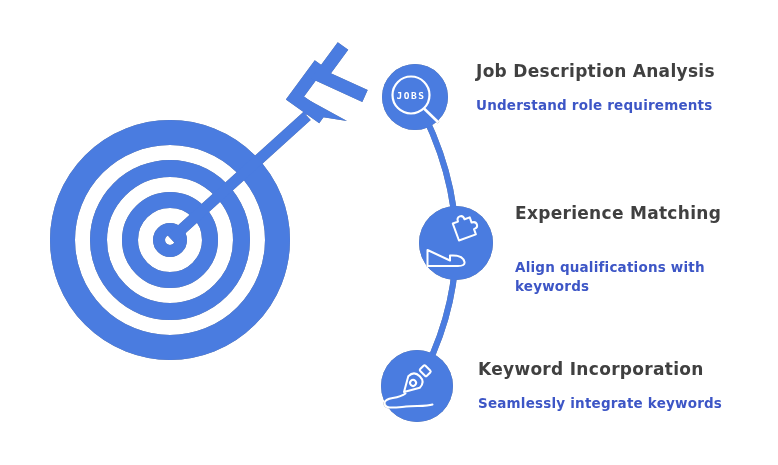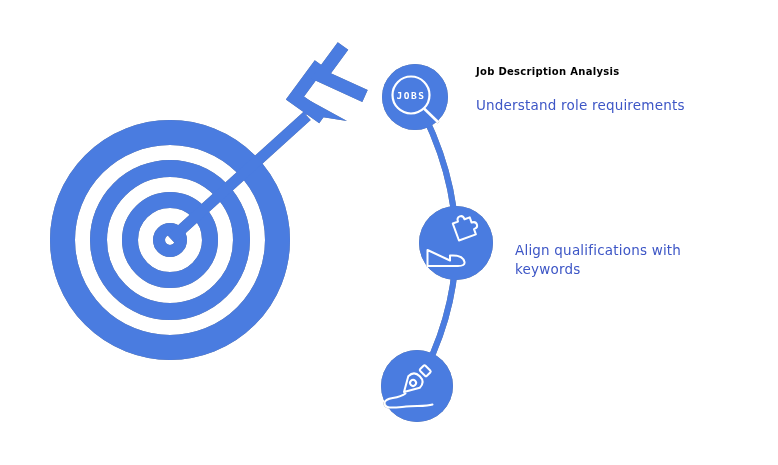--- a/index.html
+++ b/index.html
@@ -11,31 +11,31 @@
     overflow: hidden;
     font-family: "DejaVu Sans", "Liberation Sans", sans-serif;
   }
   #diagram-svg {
     position: absolute;
     left: 0; top: 0;
     filter: drop-shadow(0 0 0.6px rgba(20,25,35,0.55));
   }
   .step { position: absolute; }
   .step-title {
-    color: #000000;
-    font-size: 10px;
+    color: #404040;
+    font-size: 17px;
     font-weight: 700;
     line-height: 17px;
     letter-spacing: 0.3px;
     white-space: nowrap;
   }
   .step-subtitle {
     color: #3D56C6;
     font-size: 13.5px;
-    font-weight: 400;
+    font-weight: 700;
     line-height: 19px;
     letter-spacing: 0.2px;
     margin-top: 16px;
   }
   #step-1 { left: 476px; top: 63px; }
   #step-2 { left: 515px; top: 205px; }
   #step-2 .step-subtitle { max-width: 200px; margin-top: 36px; }
   #step-3 { left: 478px; top: 361px; }
   #step-1 .step-subtitle, #step-3 .step-subtitle { white-space: nowrap; }
 </style>
@@ -93,17 +93,22 @@
       </g>
     </g>
   </svg>
 
   <div class="step" id="step-1">
     <div class="step-title">Job Description Analysis</div>
     <div class="step-subtitle">Understand role requirements</div>
   </div>
 
   <div class="step" id="step-2">
+    <div class="step-title">Experience Matching</div>
     <div class="step-subtitle">Align qualifications with keywords</div>
   </div>
 
+  <div class="step" id="step-3">
+    <div class="step-title">Keyword Incorporation</div>
+    <div class="step-subtitle">Seamlessly integrate keywords</div>
+  </div>
 
 </div>
 
 </body></html>

